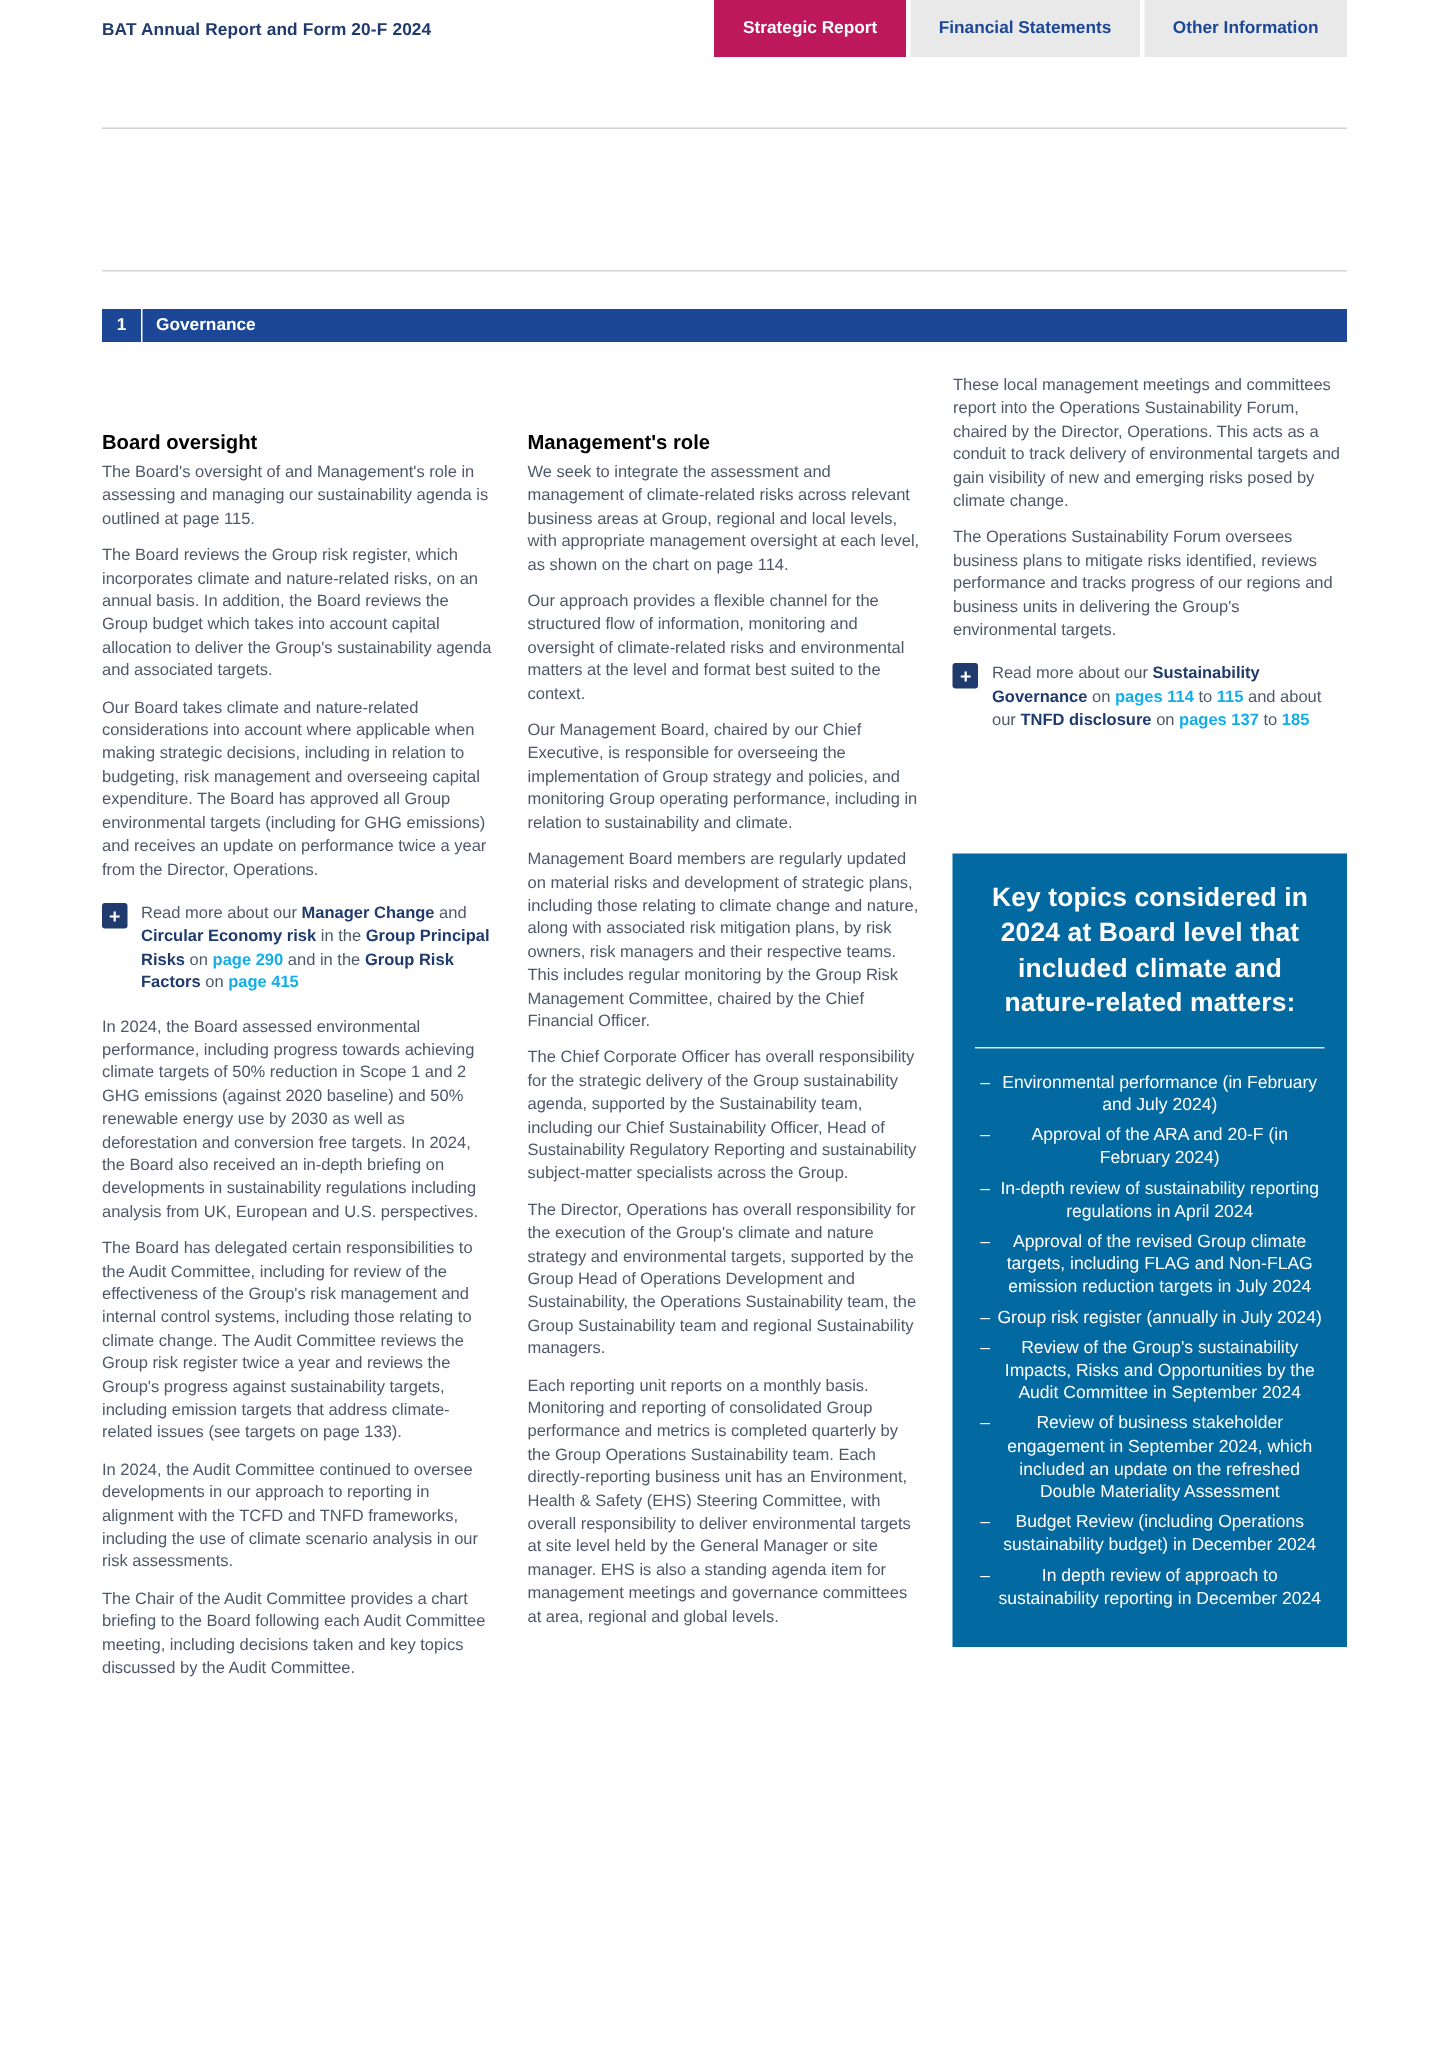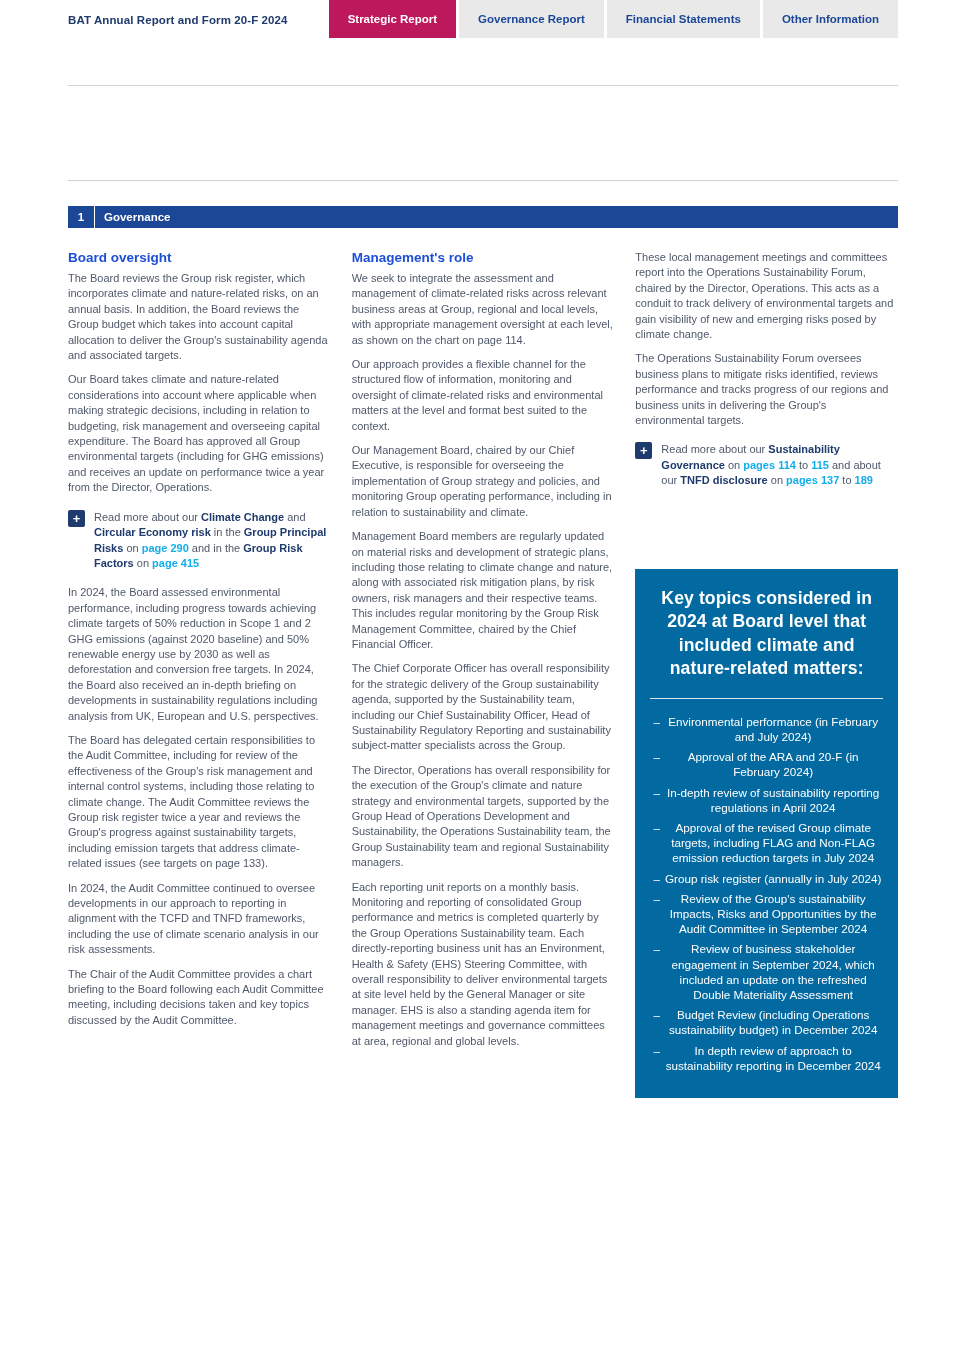--- a/index.html
+++ b/index.html
@@ -18,21 +18,21 @@
   
   .rule { position:absolute; left:68px; right:68px; height:1px; background:#d2d2d2; }
   .rule1 { top:85px; }
   .rule2 { top:180px; }
   
   .banner { position:absolute; top:206px; left:68px; right:68px; height:22px; background:#1c4797; color:#fff; display:flex; align-items:center; font-size:11.5px; font-weight:bold; }
   .banner .num { width:27px; text-align:center; border-right:1px solid #ffffff; line-height:22px; }
   .banner .lbl { padding-left:9px; }
   
   .columns { position:absolute; top:250px; left:68px; right:68px; display:grid; grid-template-columns:1fr 1fr 1fr; column-gap:21px; }
-  .col h3 { font-size:13.5px; font-weight:bold; color:#1d4ed8; margin-bottom:6px; }
+  .col h3 { font-size:13.5px; font-weight:bold; color:#000000; margin-bottom:6px;margin-top:37px; }
   .col p { font-size:11px; line-height:15.4px; color:#4f586a; margin-bottom:9px; }
   
   .readmore { display:flex; gap:9px; margin:14px 0 14px 0; }
   .plus { flex:0 0 17px; width:17px; height:17px; background:#1f3a6d; color:#ffffff; font-size:13px; font-weight:bold; line-height:17px; text-align:center; border-radius:2px; cursor:pointer; }
   .rm-text { font-size:10.9px; line-height:14.4px; color:#4f586a; margin:0 !important; }
   .rm-text .b { font-weight:bold; color:#1f3a6d; }
   .rm-text .lk { font-weight:bold; color:#12aeea; cursor:pointer; }
   
   .keybox { margin-top:80px; background:#0369a1; color:#ffffff; padding:18px 15px 20px 15px;text-align:center; }
   .keybox h2 { font-size:17.6px; line-height:23.5px; font-weight:bold; letter-spacing:.1px; }
@@ -46,43 +46,43 @@
 </style>
 </head>
 <body>
 
 <div class="page">
 
   <header class="topbar">
     <div class="report-title">BAT Annual Report and Form 20-F 2024</div>
     <nav class="tabs">
       <div class="tab active">Strategic Report</div>
-      <div class="tab">Governance Report</div>
       <div class="tab">Financial Statements</div>
       <div class="tab">Other Information</div>
     </nav>
   </header>
 
   <div class="rule rule1"></div>
   <div class="rule rule2"></div>
 
   <div class="banner">
     <span class="num">1</span>
     <span class="lbl">Governance</span>
   </div>
 
   <main class="columns">
 
     <section class="col">
       <h3>Board oversight</h3>
+      <p>The Board's oversight of and Management's role in assessing and managing our sustainability agenda is outlined at page 115.</p>
       <p>The Board reviews the Group risk register, which incorporates climate and nature-related risks, on an annual basis. In addition, the Board reviews the Group budget which takes into account capital allocation to deliver the Group's sustainability agenda and associated targets.</p>
       <p>Our Board takes climate and nature-related considerations into account where applicable when making strategic decisions, including in relation to budgeting, risk management and overseeing capital expenditure. The Board has approved all Group environmental targets (including for GHG emissions) and receives an update on performance twice a year from the Director, Operations.</p>
       <div class="readmore">
         <span class="plus">+</span>
-        <p class="rm-text"><span>Read more about our </span><span class="b">Climate Change</span><span> and </span><span class="b">Circular Economy risk</span><span> in the </span><span class="b">Group Principal Risks</span><span> on </span><span class="lk">page 290</span><span> and in the </span><span class="b">Group Risk Factors</span><span> on </span><span class="lk">page 415</span></p>
+        <p class="rm-text"><span>Read more about our </span><span class="b">Manager Change</span><span> and </span><span class="b">Circular Economy risk</span><span> in the </span><span class="b">Group Principal Risks</span><span> on </span><span class="lk">page 290</span><span> and in the </span><span class="b">Group Risk Factors</span><span> on </span><span class="lk">page 415</span></p>
       </div>
       <p>In 2024, the Board assessed environmental performance, including progress towards achieving climate targets of 50% reduction in Scope 1 and 2 GHG emissions (against 2020 baseline) and 50% renewable energy use by 2030 as well as deforestation and conversion free targets. In 2024, the Board also received an in-depth briefing on developments in sustainability regulations including analysis from UK, European and U.S. perspectives.</p>
       <p>The Board has delegated certain responsibilities to the Audit Committee, including for review of the effectiveness of the Group's risk management and internal control systems, including those relating to climate change. The Audit Committee reviews the Group risk register twice a year and reviews the Group's progress against sustainability targets, including emission targets that address climate-related issues (see targets on page 133).</p>
       <p>In 2024, the Audit Committee continued to oversee developments in our approach to reporting in alignment with the TCFD and TNFD frameworks, including the use of climate scenario analysis in our risk assessments.</p>
       <p>The Chair of the Audit Committee provides a chart briefing to the Board following each Audit Committee meeting, including decisions taken and key topics discussed by the Audit Committee.</p>
     </section>
 
     <section class="col">
       <h3>Management's role</h3>
       <p>We seek to integrate the assessment and management of climate-related risks across relevant business areas at Group, regional and local levels, with appropriate management oversight at each level, as shown on the chart on page 114.</p>
@@ -92,21 +92,21 @@
       <p>The Chief Corporate Officer has overall responsibility for the strategic delivery of the Group sustainability agenda, supported by the Sustainability team, including our Chief Sustainability Officer, Head of Sustainability Regulatory Reporting and sustainability subject-matter specialists across the Group.</p>
       <p>The Director, Operations has overall responsibility for the execution of the Group's climate and nature strategy and environmental targets, supported by the Group Head of Operations Development and Sustainability, the Operations Sustainability team, the Group Sustainability team and regional Sustainability managers.</p>
       <p>Each reporting unit reports on a monthly basis. Monitoring and reporting of consolidated Group performance and metrics is completed quarterly by the Group Operations Sustainability team. Each directly-reporting business unit has an Environment, Health &amp; Safety (EHS) Steering Committee, with overall responsibility to deliver environmental targets at site level held by the General Manager or site manager. EHS is also a standing agenda item for management meetings and governance committees at area, regional and global levels.</p>
     </section>
 
     <section class="col">
       <p>These local management meetings and committees report into the Operations Sustainability Forum, chaired by the Director, Operations. This acts as a conduit to track delivery of environmental targets and gain visibility of new and emerging risks posed by climate change.</p>
       <p>The Operations Sustainability Forum oversees business plans to mitigate risks identified, reviews performance and tracks progress of our regions and business units in delivering the Group's environmental targets.</p>
       <div class="readmore">
         <span class="plus">+</span>
-        <p class="rm-text"><span>Read more about our </span><span class="b">Sustainability Governance</span><span> on </span><span class="lk">pages 114</span><span> to </span><span class="lk">115</span><span> and about our </span><span class="b">TNFD disclosure</span><span> on </span><span class="lk">pages 137</span><span> to </span><span class="lk">189</span></p>
+        <p class="rm-text"><span>Read more about our </span><span class="b">Sustainability Governance</span><span> on </span><span class="lk">pages 114</span><span> to </span><span class="lk">115</span><span> and about our </span><span class="b">TNFD disclosure</span><span> on </span><span class="lk">pages 137</span><span> to </span><span class="lk">185</span></p>
       </div>
 
       <aside class="keybox">
         <h2>Key topics considered in 2024 at Board level that included climate and nature-related matters:</h2>
         <div class="divider"></div>
         <ul>
           <li>
               <span class="dash">–</span>
               <span class="txt">Environmental performance (in February and July 2024)</span>
             </li>

